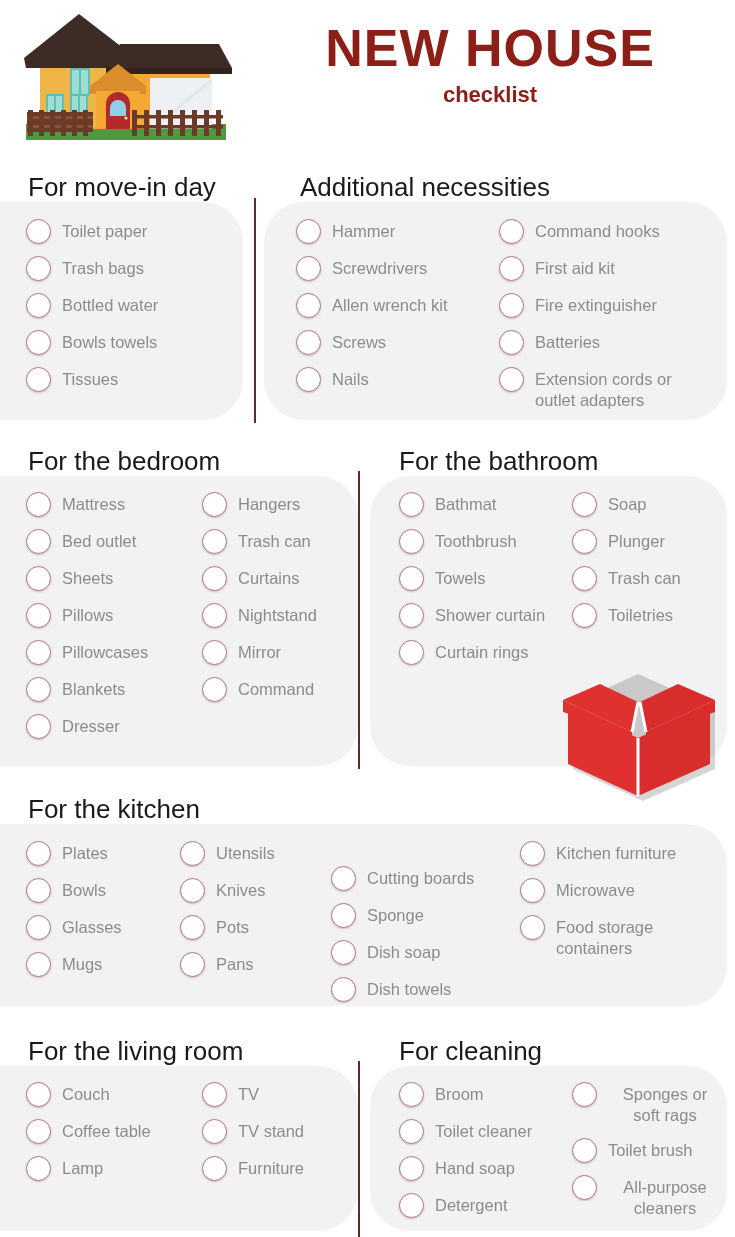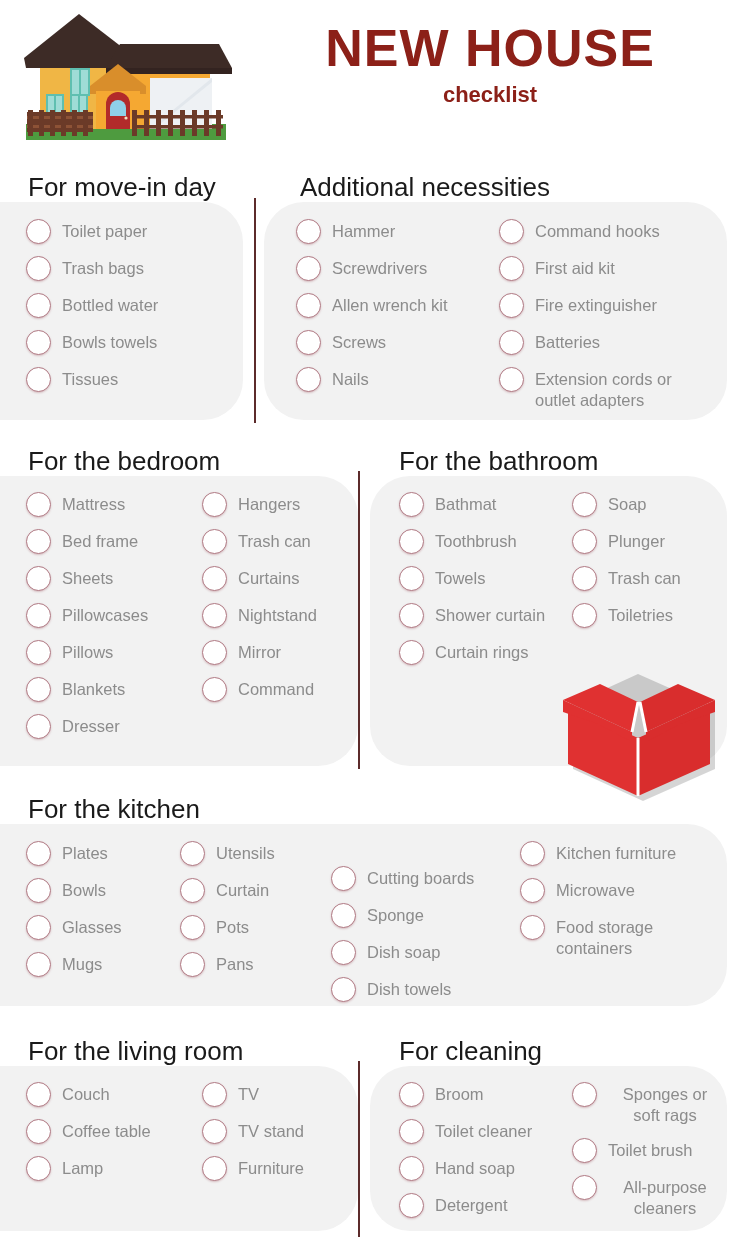--- a/index.html
+++ b/index.html
@@ -274,33 +274,33 @@
 
   <div class="section-heading" style="left:28px; top:446px;">For the bedroom</div>
   <div class="card" style="left:-40px; top:476px; width:398px; height:290px;"></div>
   <div class="col" style="left:26px; top:492px; width:160px;">
       <div class="item">
         <span class="checkbox"></span>
         <span class="item-label">Mattress</span>
       </div>
       <div class="item">
         <span class="checkbox"></span>
-        <span class="item-label">Bed frame</span>
+        <span class="item-label">Bed outlet</span>
       </div>
       <div class="item">
         <span class="checkbox"></span>
         <span class="item-label">Sheets</span>
       </div>
       <div class="item">
         <span class="checkbox"></span>
+        <span class="item-label">Pillows</span>
+      </div>
+      <div class="item">
+        <span class="checkbox"></span>
         <span class="item-label">Pillowcases</span>
-      </div>
-      <div class="item">
-        <span class="checkbox"></span>
-        <span class="item-label">Pillows</span>
       </div>
       <div class="item">
         <span class="checkbox"></span>
         <span class="item-label">Blankets</span>
       </div>
       <div class="item">
         <span class="checkbox"></span>
         <span class="item-label">Dresser</span>
       </div>
     </div>
@@ -423,21 +423,21 @@
         <span class="item-label">Mugs</span>
       </div>
     </div>
   <div class="col" style="left:180px; top:841px; width:140px;">
       <div class="item">
         <span class="checkbox"></span>
         <span class="item-label">Utensils</span>
       </div>
       <div class="item">
         <span class="checkbox"></span>
-        <span class="item-label">Curtain</span>
+        <span class="item-label">Knives</span>
       </div>
       <div class="item">
         <span class="checkbox"></span>
         <span class="item-label">Pots</span>
       </div>
       <div class="item">
         <span class="checkbox"></span>
         <span class="item-label">Pans</span>
       </div>
     </div>

